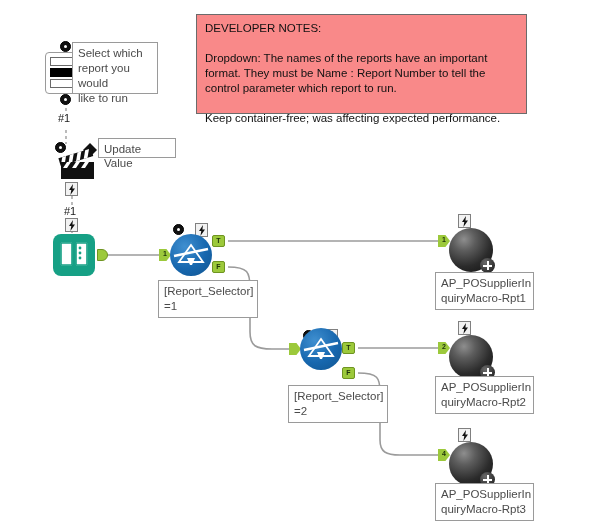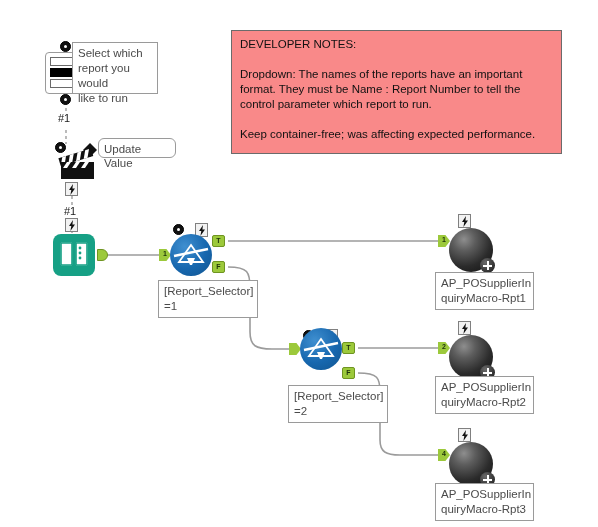--- a/index.html
+++ b/index.html
@@ -233,21 +233,21 @@
 
     <path class="wire" d="M 228 241 L 443 241"></path>
 
     <path class="wire" d="M 228 267 C 248 267 250 272 250 288 L 250 332 C 250 346 256 349 272 349 L 297 349"></path>
 
     <path class="wire" d="M 358 348 L 443 348"></path>
 
     <path class="wire" d="M 358 373 C 378 373 380 378 380 392 L 380 440 C 380 452 386 455 400 455 L 443 455"></path>
   </svg>
 
-  <div class="devnote" style="left:196px; top:30px; width:331px; height:124px;margin-left:35px;">DEVELOPER  NOTES:
+  <div class="devnote" style="left:196px; top:14px; width:331px; height:100px;">DEVELOPER  NOTES:
 
 Dropdown: The names of the reports have an important format. They must be Name : Report Number to tell the control parameter which report to run.
 
 Keep container-free; was affecting expected performance.</div>
 
   <div class="node">
     <div class="badge-q" style="left:60px; top:41px;">
         <i></i>
       </div>
 
@@ -288,21 +288,21 @@
           <polygon points="31,12 35,12 31,20 27,20" fill="#ffffff"></polygon>
         </g>
 
         <rect x="4" y="21" width="33" height="17" fill="#111111"></rect>
         <polygon points="10,21 14,21 10,27 6,27" fill="#ffffff"></polygon>
         <polygon points="19,21 23,21 19,27 15,27" fill="#ffffff"></polygon>
         <polygon points="28,21 32,21 28,27 24,27" fill="#ffffff"></polygon>
       </svg>
     </div>
 
-    <div class="caption" style="left:98px; top:138px; width:78px; height:20px; line-height:14px;border-radius:6px;">Update Value</div>
+    <div class="caption" style="left:98px; top:138px; width:78px; height:20px; line-height:14px;">Update Value</div>
 
     <div class="badge-bolt" style="left:65px; top:182px;">
       <svg width="8" height="11" viewBox="0 0 8 11">
           <polygon points="5,0 1,6 3.3,6 2.4,11 7,4.6 4.4,4.6" fill="#111111"></polygon>
         </svg>
     </div>
   </div>
 
   <div class="conn-label" style="left:64px; top:205px;">#1</div>
 

